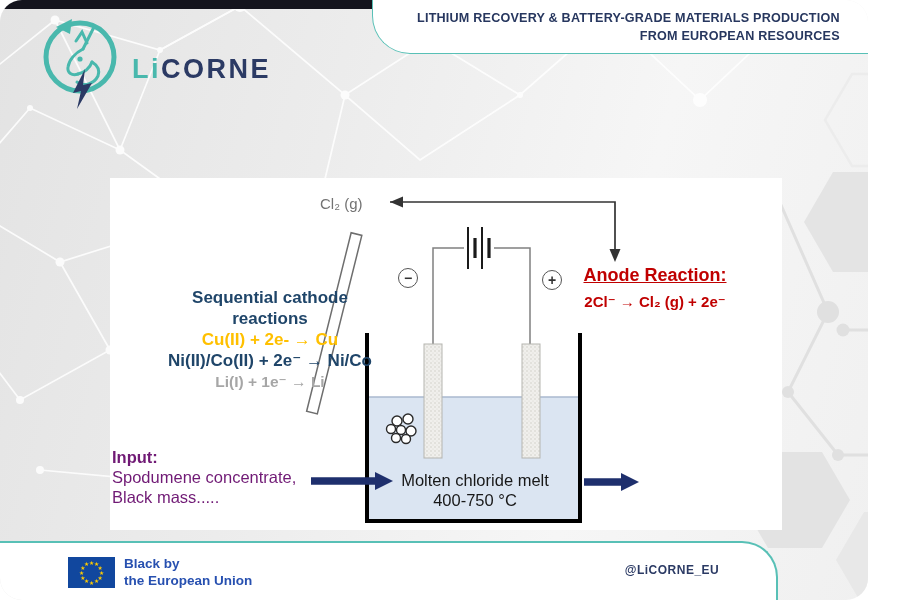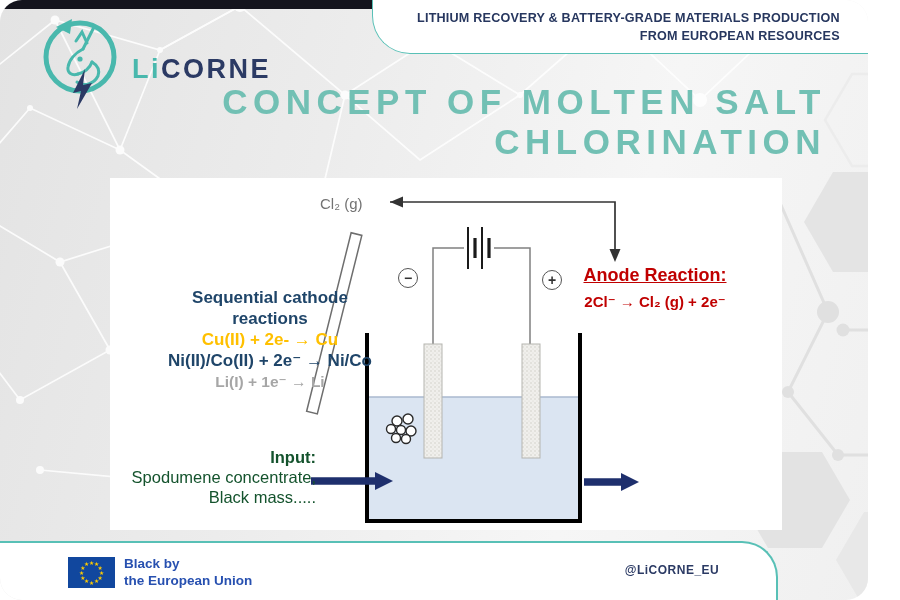--- a/index.html
+++ b/index.html
@@ -43,21 +43,21 @@
   .cathode-block{left:10px;top:109px;width:300px;text-align:center;font-weight:bold;}
   .cathode-block .hd{color:#1f4569;font-size:17px;line-height:21px;}
   .rx{font-size:17px;line-height:21px;}
   .rx-cu{color:#ffc000;}
   .rx-ni{color:#1f4569;}
   .rx-li{color:#a6a6a6;font-size:15.5px;}
   .anode-block{left:455px;top:86px;width:180px;text-align:center;color:#c00000;font-weight:bold;}
   .anode-block .hd{font-size:18px;text-decoration:underline;line-height:22px;}
   .anode-block .eq{font-size:15px;line-height:21px;margin-top:5px;}
   .vessel-label{left:287px;top:293px;width:156px;text-align:center;font-size:16.5px;line-height:22px;color:#181818;}
-  .input-block{left:2px;top:270px;width:204px;text-align:right;font-size:16.5px;line-height:21.5px;color:#14532d;}
+  .input-block{left:2px;top:270px;width:204px;text-align:left;font-size:16.5px;line-height:21.5px;color:#701a75;}
   .input-block .hd{font-weight:bold;}
   .output-block{left:524px;top:288px;width:146px;text-align:center;font-size:16.5px;line-height:22px;color:#181818;}
   .footer-box{
     position:absolute;left:-12px;top:541px;width:790px;height:70px;background:#ffffff;
     border-top:2px solid #58c0b6;border-right:2px solid #58c0b6;border-top-right-radius:36px;
     box-sizing:border-box;
   }
   .eu-flag{position:absolute;left:80px;top:14px;}
   .funding-text{position:absolute;left:136px;top:13px;color:#2750b0;font-weight:bold;font-size:13.5px;line-height:16.5px;}
   .social-handle{position:absolute;left:604px;top:20px;width:160px;text-align:center;color:#2b3a64;font-weight:bold;font-size:12px;letter-spacing:.5px;}
@@ -145,24 +145,20 @@
         <path d="M56,55 C61,58 64,63 62,69 C58,77 48,80 41,75"></path>
       </g>
       <circle cx="44" cy="52" r="2.6" fill="#49b8ad"></circle>
       <polygon points="49,62 37,86 45,84 41,102 56,76 47,78" fill="#2b3a64"></polygon>
     </svg>
     <div class="logo-word">
       <span class="li">Li</span><span class="corne">CORNE</span>
     </div>
   </div>
 
-  <div class="main-title">
-    <div>CONCEPT OF MOLTEN SALT</div>
-    <div>CHLORINATION</div>
-  </div>
 
   <div class="panel">
 
     <svg width="672" height="352" viewBox="0 0 672 352" style="position:absolute;left:0;top:0;">
       <defs>
         <pattern id="stip" width="4" height="4" patternUnits="userSpaceOnUse">
           <rect width="4" height="4" fill="#f0efec"></rect>
           <circle cx="1" cy="1" r="0.7" fill="#c9c8c2"></circle>
           <circle cx="3" cy="3" r="0.6" fill="#d6d5cf"></circle>
         </pattern>
@@ -236,20 +232,24 @@
       <div class="rx rx-cu">Cu(II) + 2e- → Cu</div>
       <div class="rx rx-ni">Ni(II)/Co(II) + 2e⁻ → Ni/Co</div>
       <div class="rx rx-li">Li(I) + 1e⁻ → Li</div>
     </div>
 
     <div class="overlay anode-block">
       <div class="hd">Anode Reaction:</div>
       <div class="eq">2Cl⁻ → Cl₂ (g) + 2e⁻</div>
     </div>
 
+    <div class="overlay vessel-label">
+      <div>Molten chloride melt</div>
+      <div>400-750 °C</div>
+    </div>
 
     <div class="overlay input-block">
       <div class="hd">Input:</div>
       <div>Spodumene concentrate,</div>
       <div>Black mass.....</div>
     </div>
 
   </div>
 
   <div class="footer-box">

